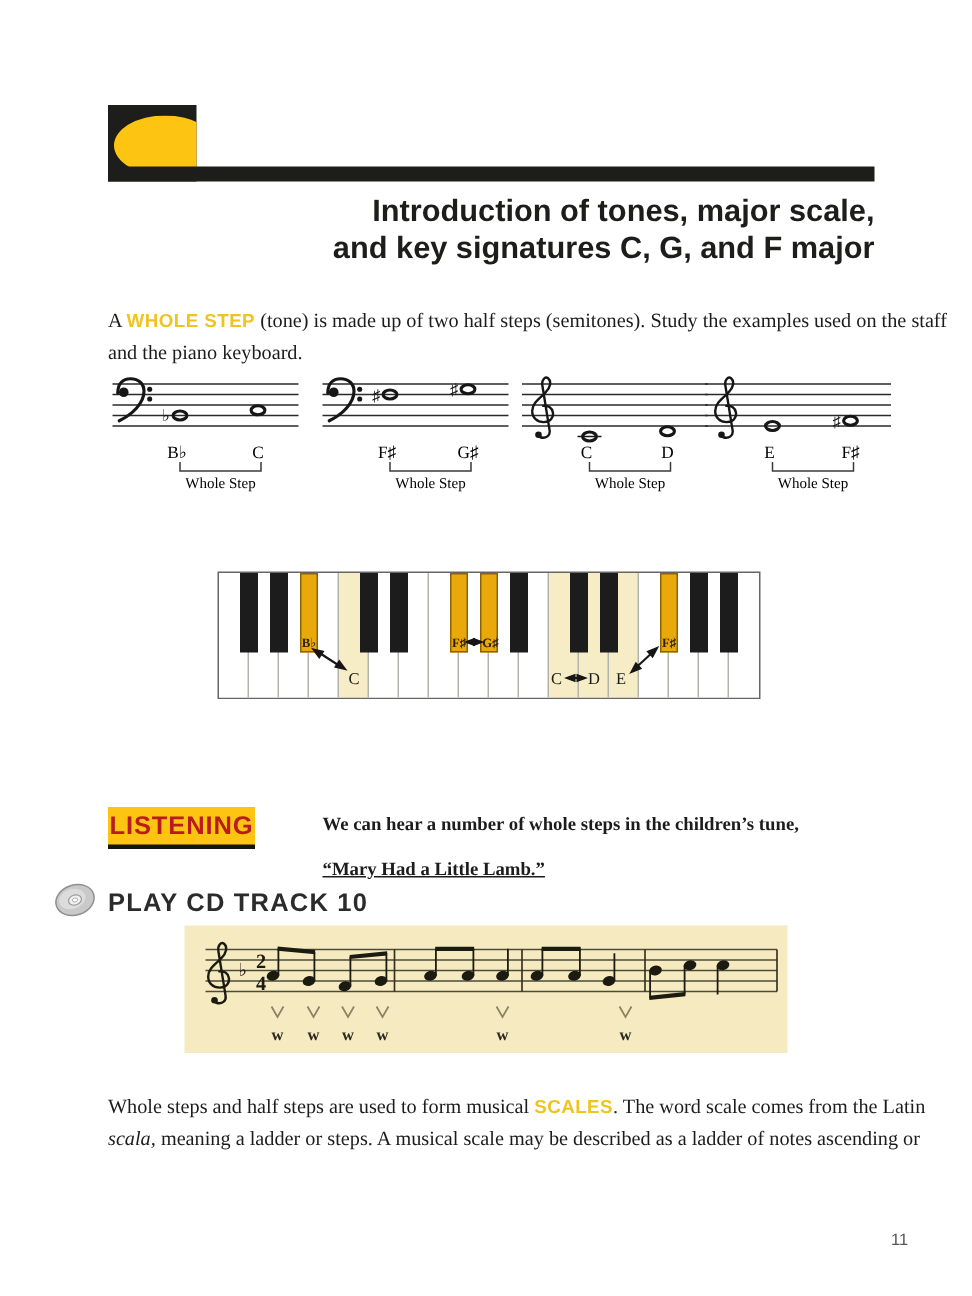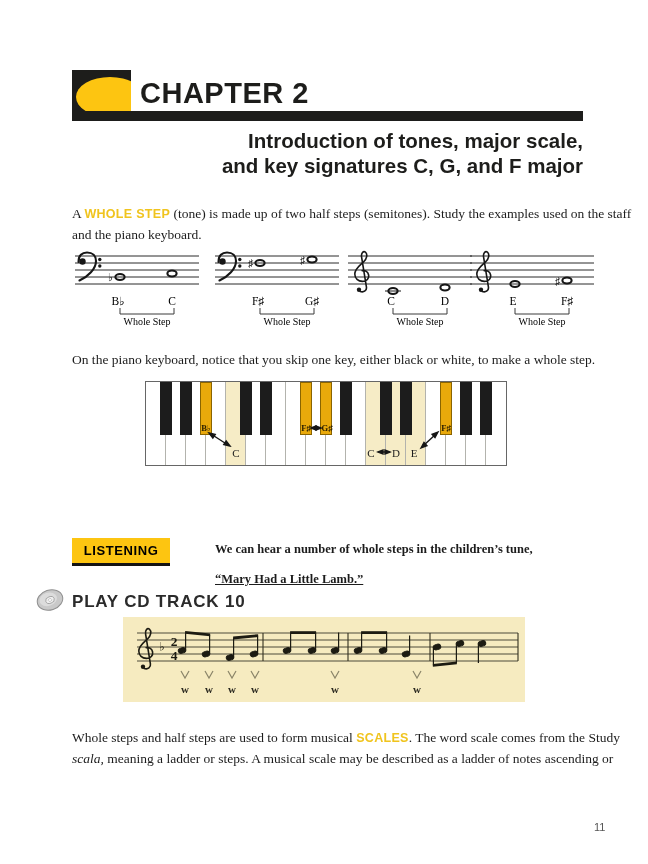--- a/index.html
+++ b/index.html
@@ -26,42 +26,41 @@
   .wk.cream{background:#F6ECC6;}
   .bk{position:absolute;top:0;width:12px;height:53px;background:#1c1c1c;z-index:3;}
   .bk.gold{background:#E9A90B;border:1px solid #8a6400;box-sizing:border-box;}
   .keylabel{position:absolute;z-index:6;text-align:center;
             font-family:"Liberation Serif","DejaVu Sans",serif;color:#1c1c1c;}
   .keylabel.on-gold{font-size:8.5px;font-weight:700;color:#2e2100;}
   .keylabel.on-cream{font-size:11px;}
   
   .listen-box{left:72px;top:538px;width:98px;height:25px;background:#FDC511;border-bottom:3px solid #141414;
               text-align:center;}
-  .listen-label{font-family:"Liberation Sans","DejaVu Sans",sans-serif;font-weight:700;font-size:13px;
-                letter-spacing:.6px;color:#000000;line-height:25px;}
+  .listen-label{font-family:"Liberation Sans","DejaVu Sans",sans-serif;font-weight:700;font-size:17px;
+                letter-spacing:.6px;color:#b91c1c;line-height:25px;}
   .listen-text{font-size:12.5px;line-height:19.5px;font-weight:700;text-align:right;}
   .playcd{left:72px;top:592px;font-family:"Liberation Sans","DejaVu Sans",sans-serif;font-weight:700;
           font-size:17px;letter-spacing:.8px;color:#2b2b2b;}
   
   #musicbox{left:123px;top:617px;width:402px;height:85px;background:#F6EBC0;}
   .pagenum{left:594px;top:821px;font-family:"Liberation Sans","DejaVu Sans",sans-serif;
            font-size:11px;color:#555;}
   svg text{font-family:"Liberation Serif","DejaVu Sans",serif;}
 </style>
 </head>
 <body>
 
 <div id="page">
 
   <div class="abs logo-square"></div>
   <div class="abs logo-ellipse-clip">
     <div class="logo-ellipse"></div>
   </div>
   <div class="abs hbar"></div>
-  <div class="line chapter-title head-sans">CHAPTER 2</div>
   <div class="abs subtitle head-sans">
     <div>Introduction of tones, major scale,</div>
     <div>and key signatures C, G, and F major</div>
   </div>
 
   <div class="line body-text" style="left:72px;top:203px;">
     <span>A </span><span class="yellow-word">WHOLE STEP</span><span> (tone) is made up of two half steps (semitones). Study the examples used on the staff</span>
   </div>
   <div class="line body-text" style="left:72px;top:224px;">and the piano keyboard.</div>
 
@@ -155,21 +154,20 @@
       <ellipse cx="48" cy="34" rx="4.6" ry="3" fill="none" stroke="#161616" stroke-width="2.1"></ellipse>
       <text x="88" y="34.5" font-size="11" fill="#161616">♯</text>
       <ellipse cx="100" cy="30.5" rx="4.6" ry="3" fill="none" stroke="#161616" stroke-width="2.1"></ellipse>
       <text x="46" y="55" font-size="11.5" text-anchor="middle">E</text>
       <text x="100" y="55" font-size="11.5" text-anchor="middle">F♯</text>
       <path d="M48,58 L48,64 L102,64 L102,58" fill="none" stroke="#3a3a3a" stroke-width="1"></path>
       <text x="75" y="75" font-size="10" text-anchor="middle">Whole Step</text>
     </svg>
   </div>
 
-  <div class="line body-text" style="left:72px;top:349px;">On the piano keyboard, notice that you skip one key, either black or white, to make a whole step.</div>
 
   <div class="abs" id="kbd">
 
     <div class="wk" style="left:0px;"></div>
     <div class="wk" style="left:20px;"></div>
     <div class="wk" style="left:40px;"></div>
     <div class="wk" style="left:60px;"></div>
     <div class="wk cream" style="left:80px;"></div>
     <div class="wk" style="left:100px;"></div>
     <div class="wk" style="left:120px;"></div>
@@ -345,21 +343,21 @@
         <text x="86" y="76">w</text>
         <text x="109" y="76">w</text>
         <text x="132" y="76">w</text>
         <text x="212" y="76">w</text>
         <text x="294" y="76">w</text>
       </g>
     </svg>
   </div>
 
   <div class="line body-text" style="left:72px;top:727px;">
-    <span>Whole steps and half steps are used to form musical </span><span class="yellow-word">SCALES</span><span>. The word scale comes from the Study</span>
+    <span>Whole steps and half steps are used to form musical </span><span class="yellow-word">SCALES</span><span>. The word scale comes from the Latin</span>
   </div>
   <div class="line body-text" style="left:72px;top:748px;">
     <span style="font-style:italic;">scala,</span><span> meaning a ladder or steps. A musical scale may be described as a ladder of notes ascending or</span>
   </div>
 
   <div class="line pagenum">11</div>
 
 </div>
 
 </body></html>

